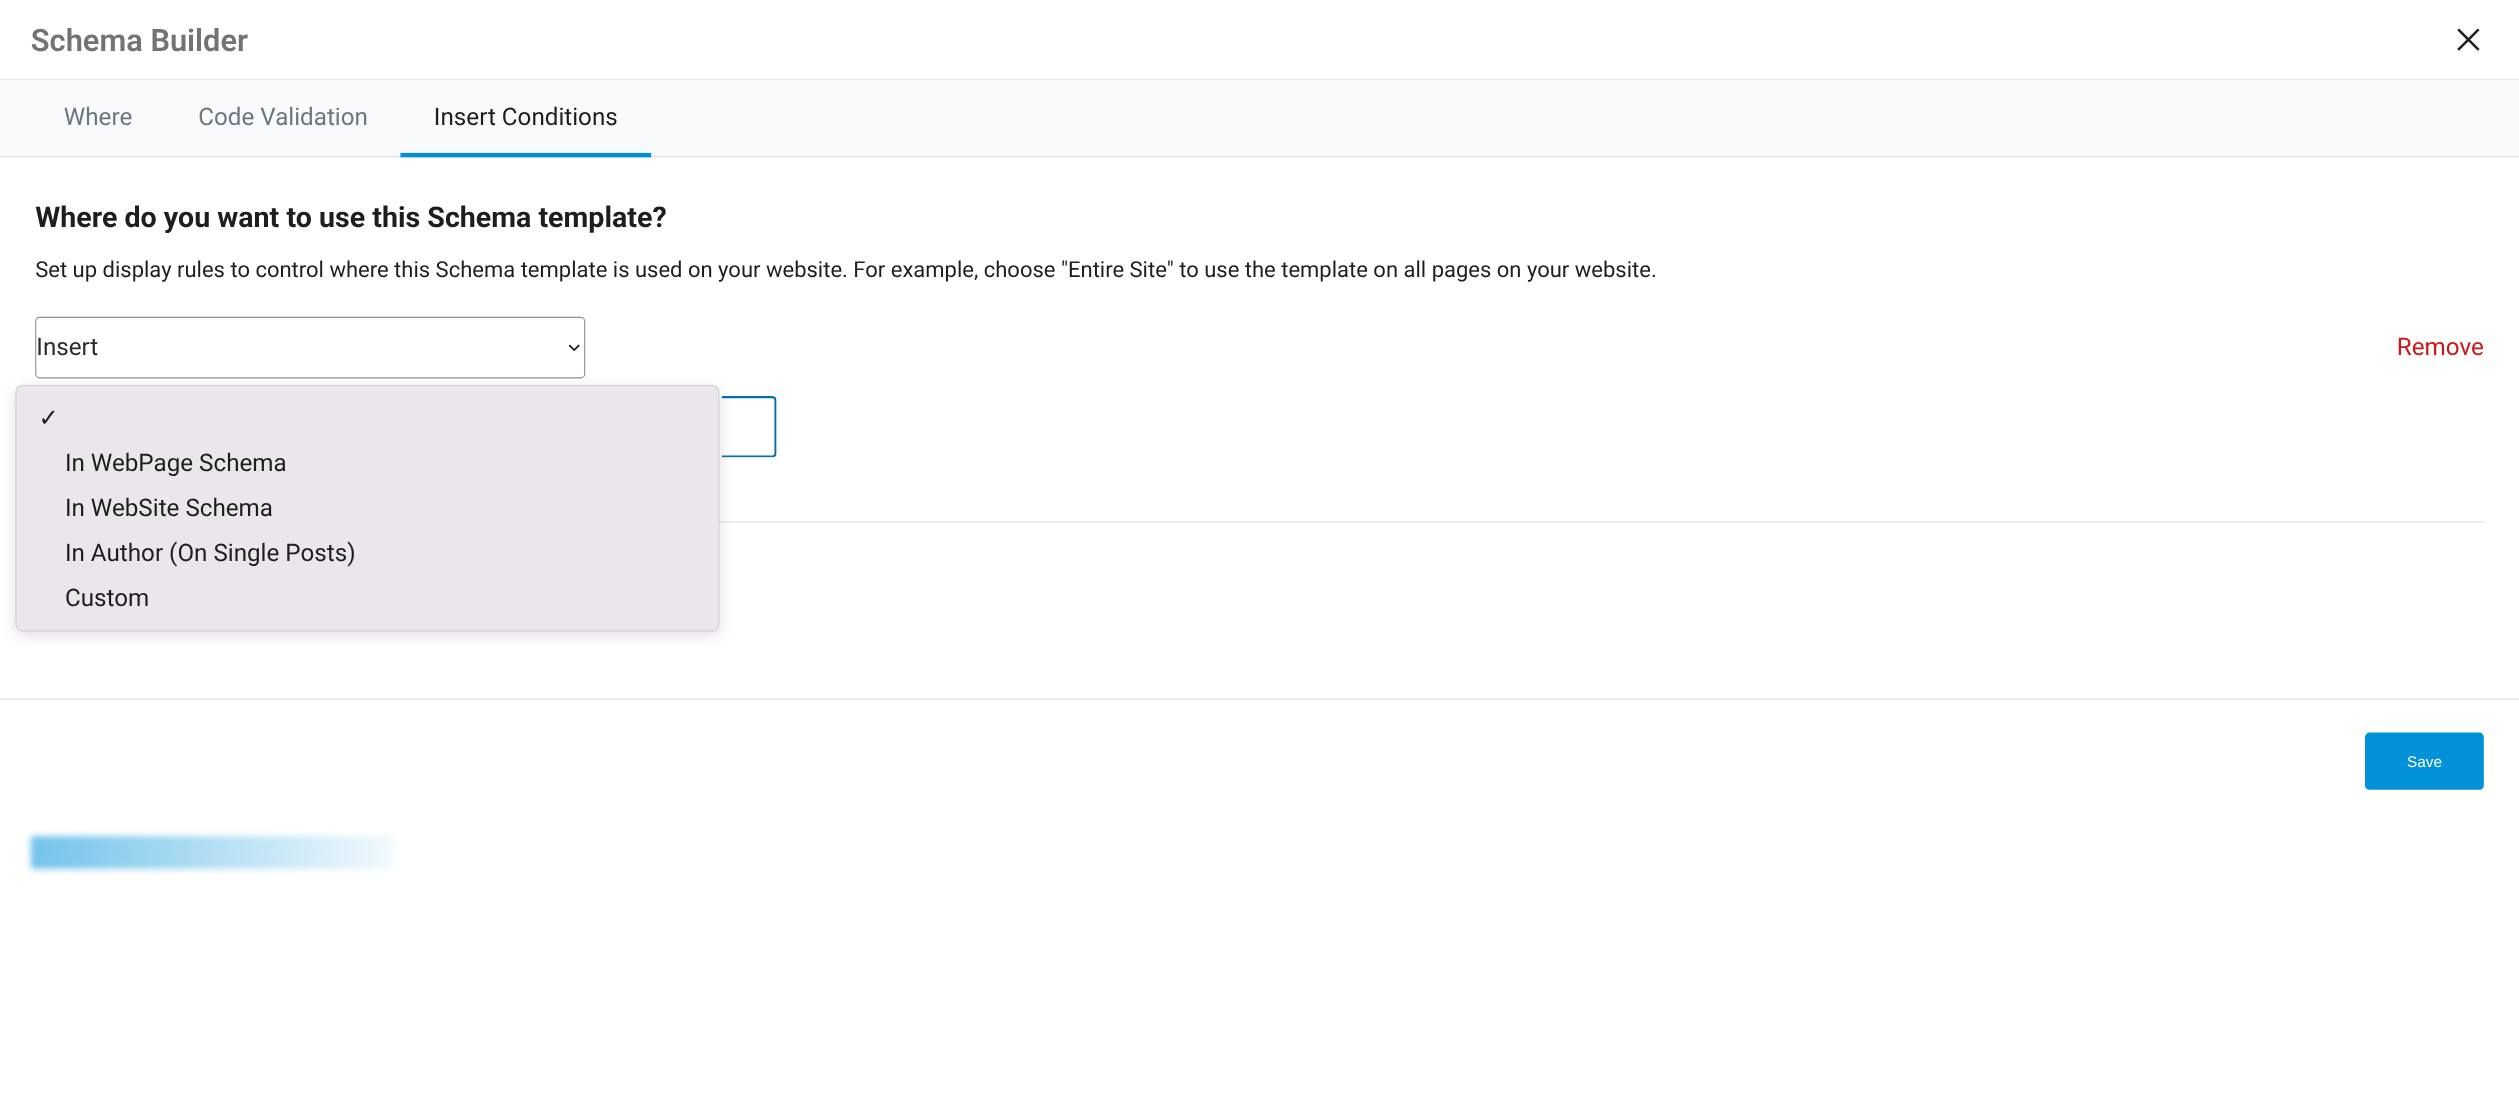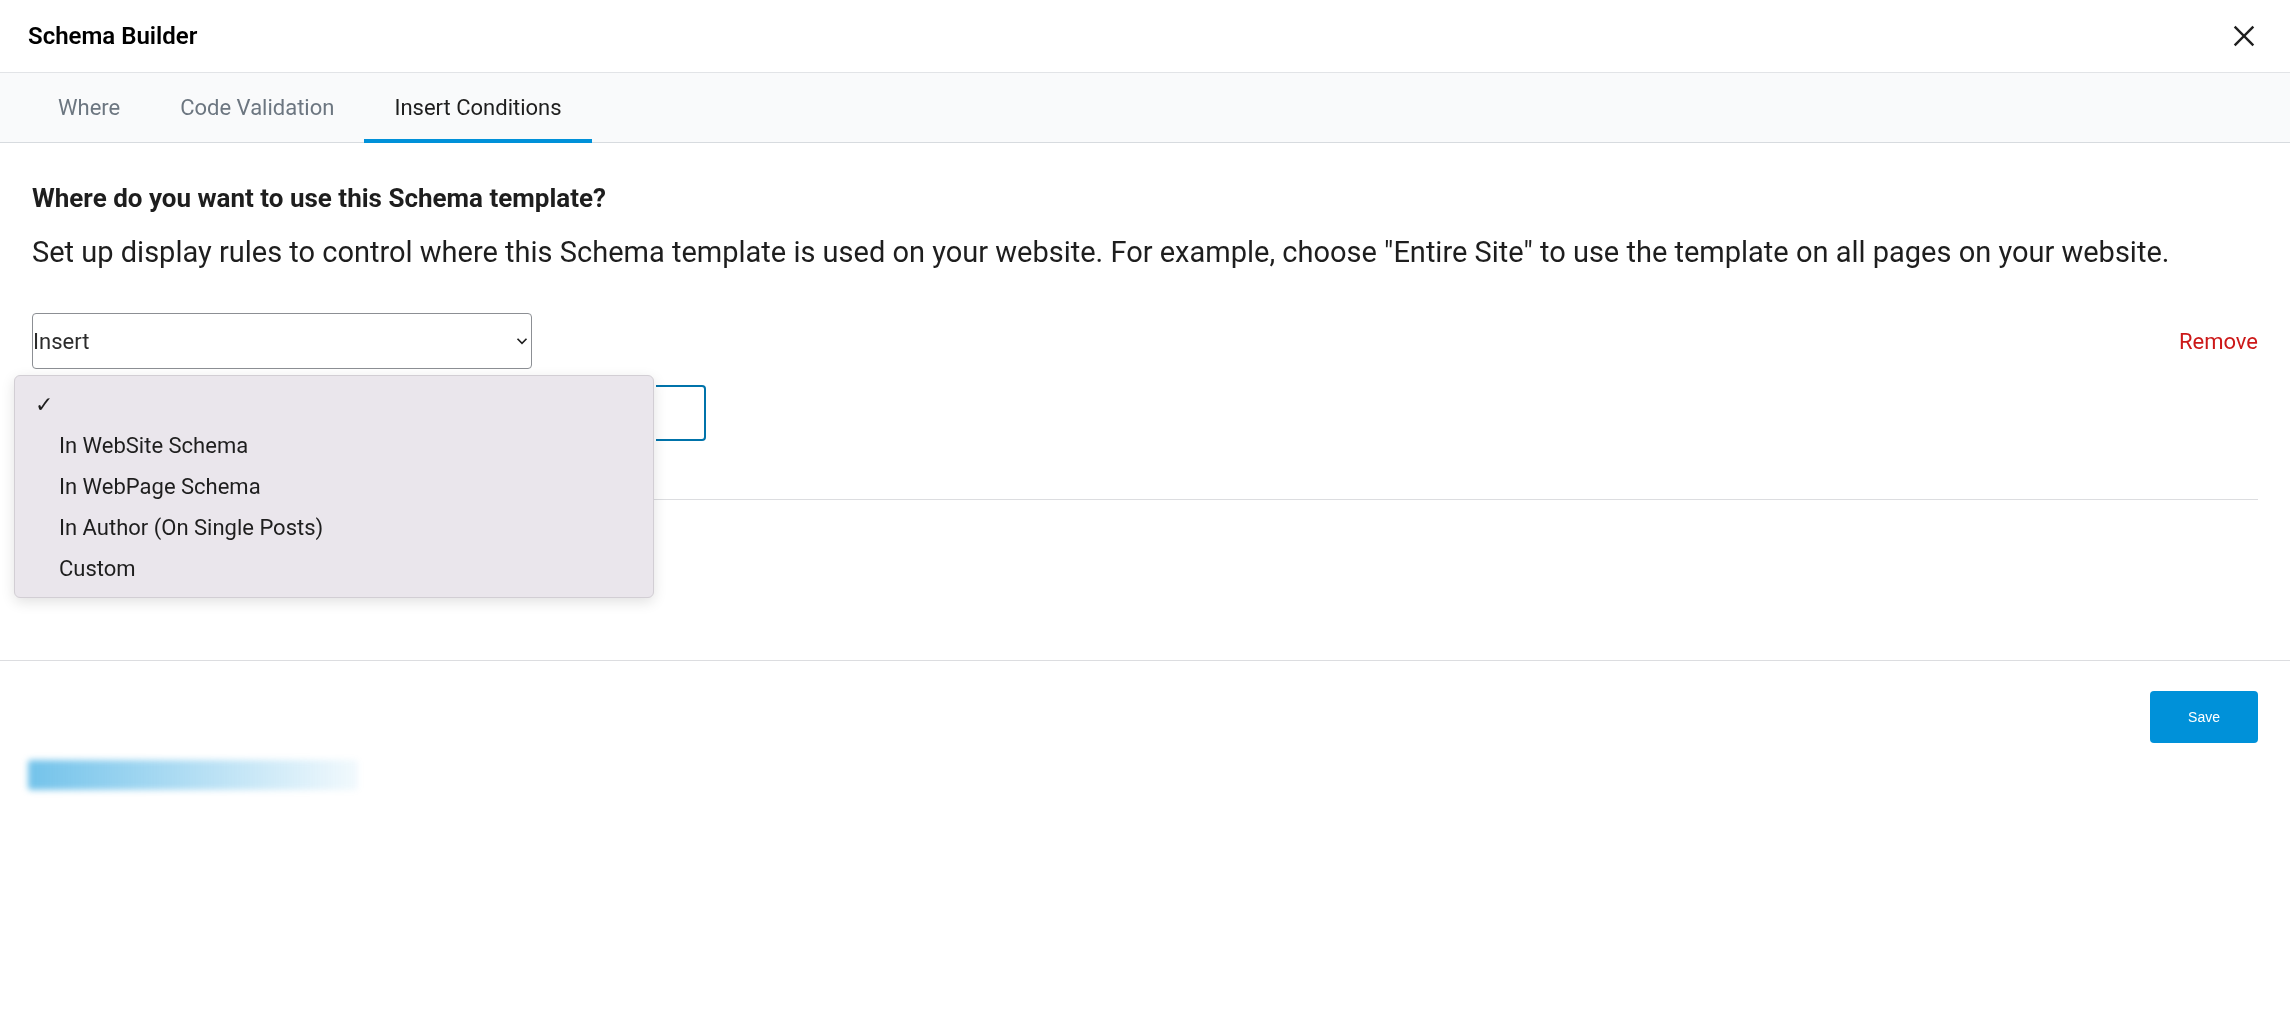--- a/index.html
+++ b/index.html
@@ -13,23 +13,23 @@
       color: #1e1e1e;
     }
     .header {
       display: flex;
       align-items: center;
       justify-content: space-between;
       padding: 18px 28px 18px 28px;
       border-bottom: 1px solid #e2e4e7;
     }
     .header-title {
-      font-size: 24px;
+      font-size: 28px;
       font-weight: 600;
-      color: #000000;
+      color: #737373;
     }
     .close-btn {
       cursor: pointer;
       display: flex;
       align-items: center;
       justify-content: center;
       width: 36px;
       height: 36px;
     }
     .close-btn svg {
@@ -65,24 +65,24 @@
     .content {
       padding: 40px 32px 0 32px;
     }
     .section-heading {
       font-size: 26px;
       font-weight: 700;
       color: #1e1e1e;
       margin-bottom: 18px;
     }
     .section-desc {
-      font-size: 29px;
+      font-size: 20px;
       line-height: 1.45;
       color: #1e1e1e;
-      margin-bottom: 40px;
+      margin-bottom: 28px;
     }
     .rule-row {
       display: flex;
       align-items: center;
       justify-content: space-between;
       position: relative;
     }
     .select-wrap {
       position: relative;
       width: 500px;
@@ -215,25 +215,25 @@
           </svg>
         </span>
       </div>
 
       <div class="dropdown">
         <div class="dropdown-item">
           <span class="check">✓</span>
         </div>
         <div class="dropdown-item">
           <span class="check"></span>
+          <span>In WebPage Schema</span>
+        </div>
+        <div class="dropdown-item">
+          <span class="check"></span>
           <span>In WebSite Schema</span>
-        </div>
-        <div class="dropdown-item">
-          <span class="check"></span>
-          <span>In WebPage Schema</span>
         </div>
         <div class="dropdown-item">
           <span class="check"></span>
           <span>In Author (On Single Posts)</span>
         </div>
         <div class="dropdown-item">
           <span class="check"></span>
           <span>Custom</span>
         </div>
       </div>

